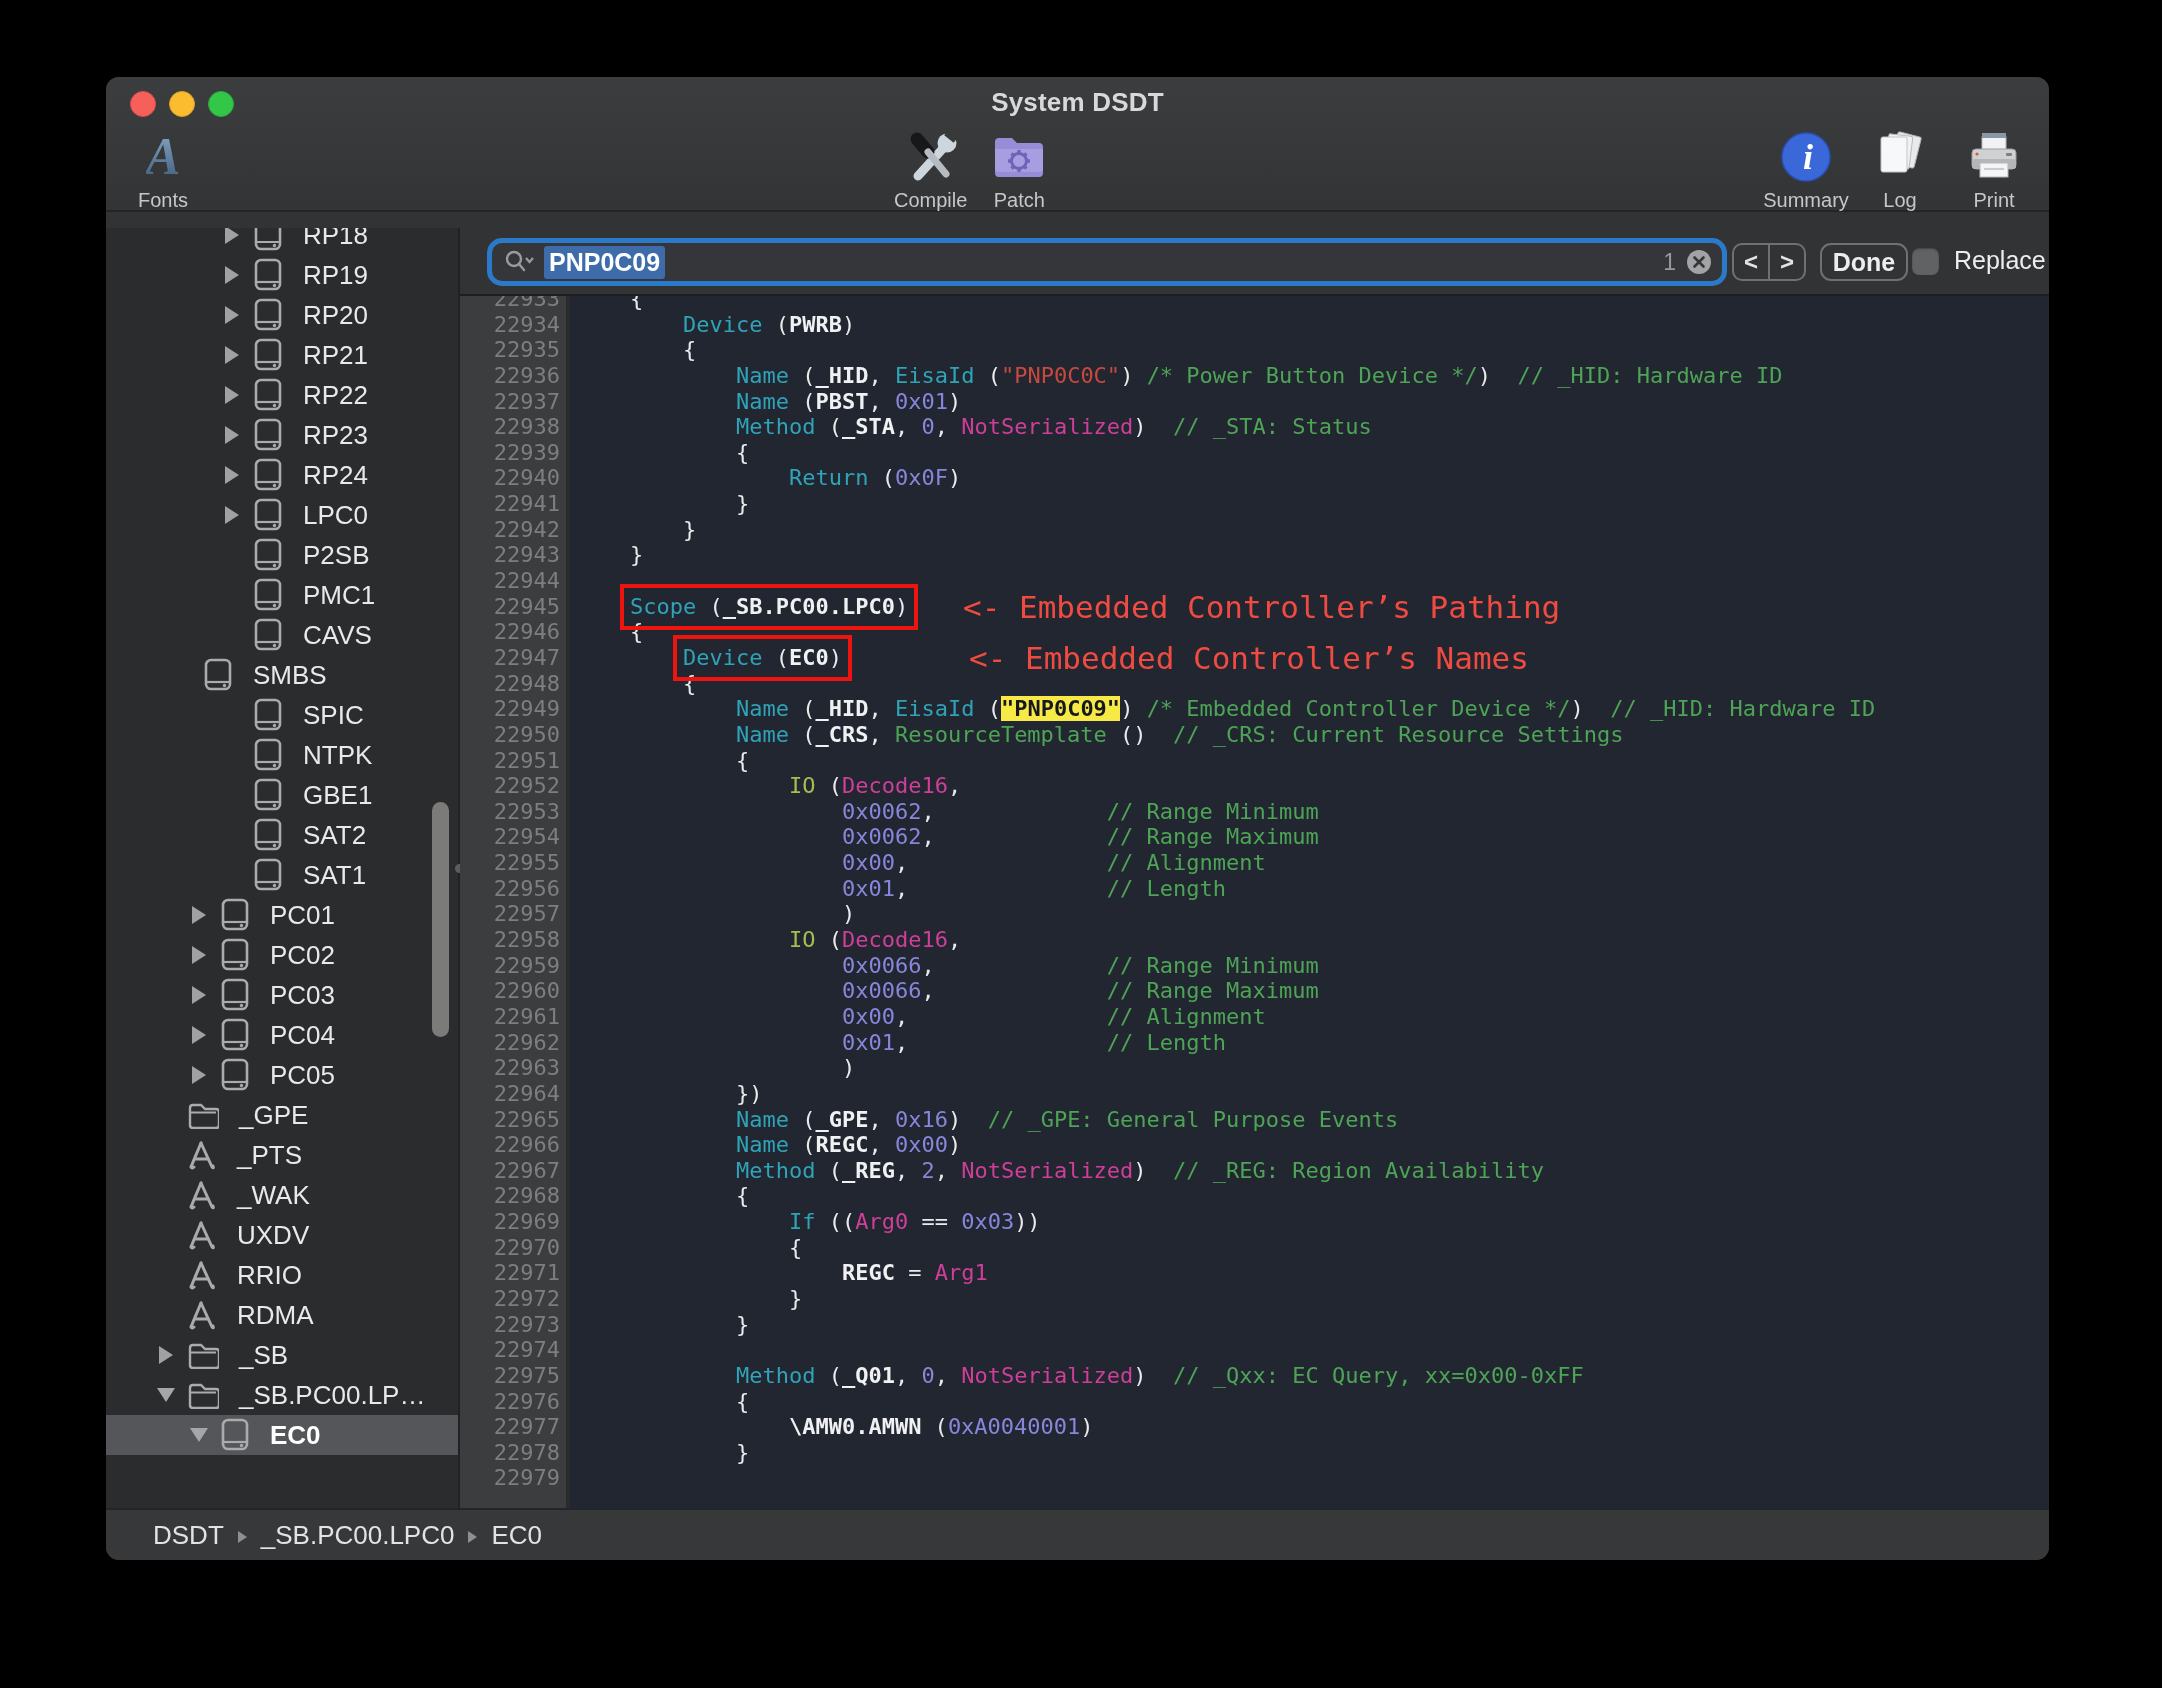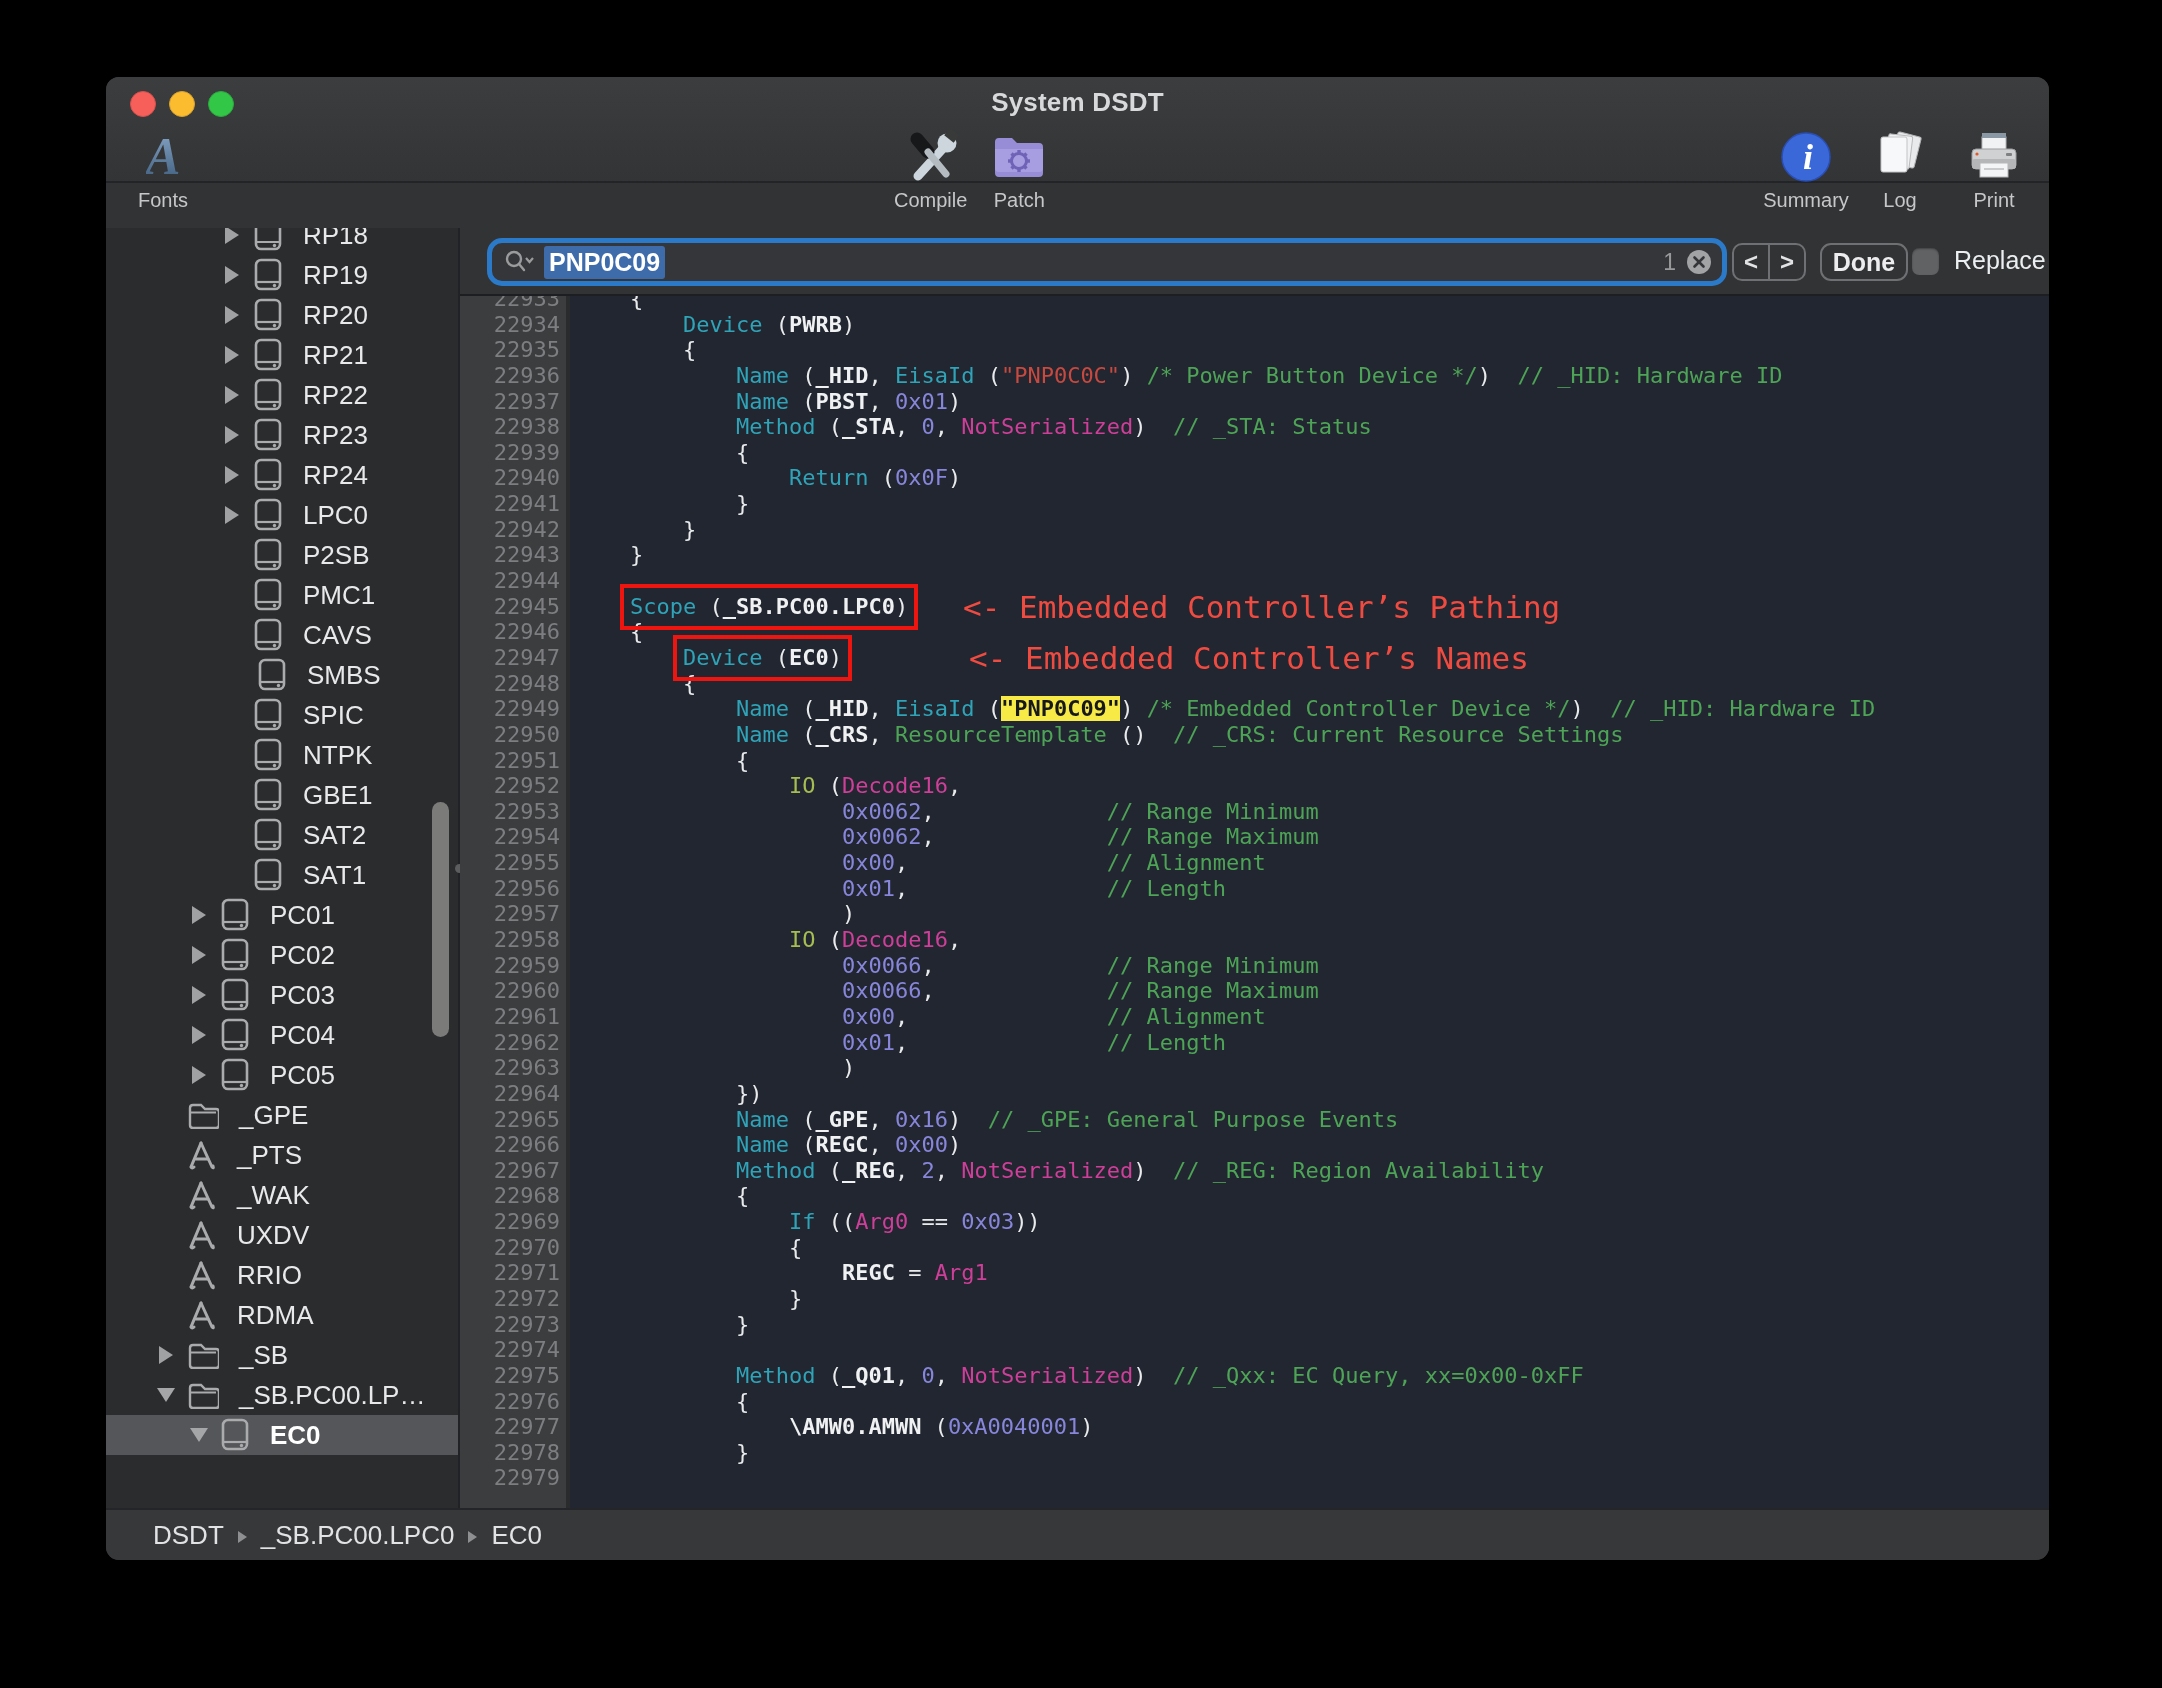--- a/index.html
+++ b/index.html
@@ -4,21 +4,21 @@
 <style>
   * { margin:0; padding:0; box-sizing:border-box; }
   html,body { width:2162px; height:1688px; background:#000; overflow:hidden;
               font-family:"Liberation Sans", sans-serif; }
 
   .window { position:absolute; left:106px; top:77px; width:1943px; height:1483px;
             border-radius:13px; overflow:hidden; background:#323335;
             box-shadow:0 30px 70px rgba(0,0,0,.65); }
 
   
-  .chrome { position:absolute; left:0; top:0; right:0; height:106px;
+  .chrome { position:absolute; left:0; top:0; right:0; height:135px;
             background:linear-gradient(#3c3d3f,#333436);
             border-bottom:2px solid #232427; }
   .titlebar { position:absolute; left:0; top:0; right:0; height:46px; }
   .lights { position:absolute; left:24px; top:14px; display:flex; gap:13px; }
   .light { width:26px; height:26px; border-radius:50%; }
   .light.red    { background:#f7605a; border:1px solid #d9504b; }
   .light.yellow { background:#fbbd2f; border:1px solid #dba32a; }
   .light.green  { background:#33c748; border:1px solid #2bab3e; }
   .win-title { position:absolute; left:0; right:0; top:10px; text-align:center;
                font-size:26px; font-weight:700; color:#d8d9db; letter-spacing:.2px; }
@@ -360,21 +360,21 @@
               <div class="tri-box"></div>
               <span class="titem-icon">
                 <svg width="30" height="34" viewBox="0 0 30 34">
                   <rect x="3" y="2" width="24" height="29" rx="5" fill="none" stroke="#a9abad" stroke-width="2.6"></rect>
                   <line x1="4" y1="24" x2="26" y2="24" stroke="#a9abad" stroke-width="2.2"></line>
                   <circle cx="21.5" cy="27.5" r="1.7" fill="#a9abad"></circle>
                 </svg>
               </span>
               <span class="tlabel">CAVS</span>
             </div>
-            <div class="trow" style="padding-left: 117px;">
+            <div class="trow" style="padding-left: 63px;">
               <div class="tri-box"></div>
               <span class="titem-icon">
                 <svg width="30" height="34" viewBox="0 0 30 34">
                   <rect x="3" y="2" width="24" height="29" rx="5" fill="none" stroke="#a9abad" stroke-width="2.6"></rect>
                   <line x1="4" y1="24" x2="26" y2="24" stroke="#a9abad" stroke-width="2.2"></line>
                   <circle cx="21.5" cy="27.5" r="1.7" fill="#a9abad"></circle>
                 </svg>
               </span>
               <span class="tlabel">SMBS</span>
             </div>

